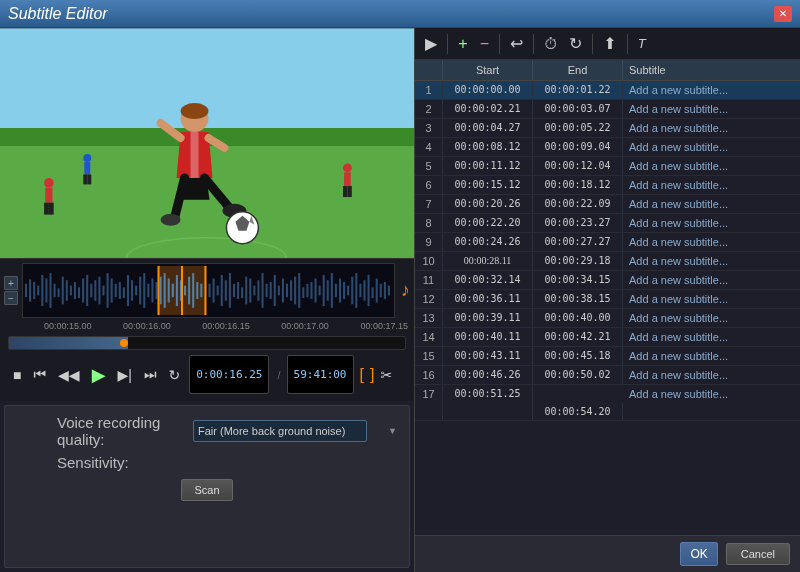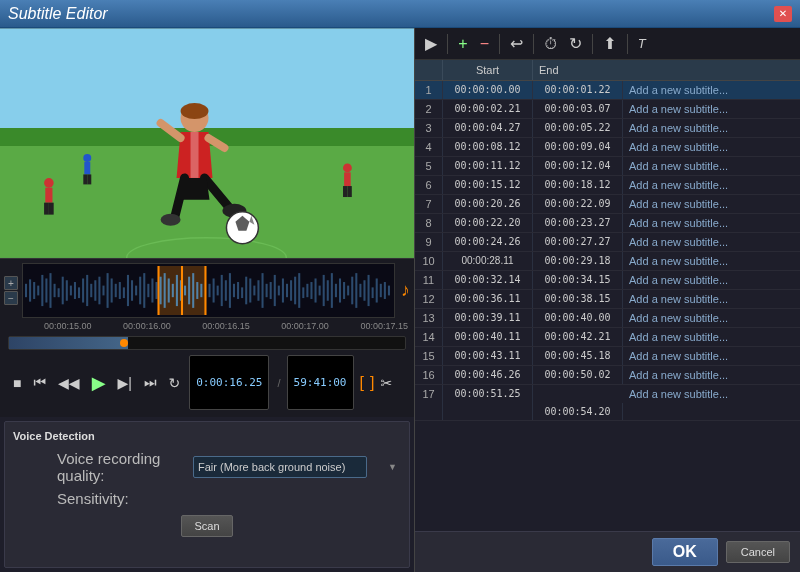--- a/index.html
+++ b/index.html
@@ -182,21 +182,21 @@
       font-size: 14px;
       padding: 1px 3px;
       display: flex;
       align-items: center;
     }
     .time-display {
       background: #000;
       color: #88ccff;
       font-family: monospace;
       font-size: 11px;
-      padding: 20px 6px;
+      padding: 12px 6px;
       border: 1px solid #444;
       border-radius: 2px;
     }
     .bracket-btn {
       color: #ff8800;
       font-size: 16px;
       cursor: pointer;
       background: none;
       border: none;
     }
@@ -365,25 +365,24 @@
       align-items: center;
       gap: 8px;
       padding: 6px 10px;
       background: #2a2a35;
       border-top: 1px solid #3a3a4a;
     }
     .ok-btn {
       background: linear-gradient(to bottom, #4a6a9a, #3a5a8a);
       color: white;
       border: 1px solid #5a7aaa;
-      padding: 4px 20px;
-      font-size: 16px;
+      padding: 4px 9px;
+      font-size: 12px;
       cursor: pointer;
       border-radius: 2px;
-      font-weight: bold;
     }
     .cancel-btn {
       background: linear-gradient(to bottom, #555, #444);
       color: #ddd;
       border: 1px solid #666;
       padding: 4px 14px;
       font-size: 11px;
       cursor: pointer;
       border-radius: 2px;
     }
@@ -611,21 +610,20 @@
         <span class="time-display">0:00:16.25</span>
         <span style="color:#666;font-size:11px;margin-left:2px;">/</span>
         <span class="time-display">59:41:00</span>
         <button class="bracket-btn" title="Mark In"> [ </button>
         <button class="bracket-btn" title="Mark Out"> ] </button>
         <button class="scissors-btn" title="Split">✂</button>
       </div>
     </div>
 
     <div class="voice-detection">
-      <div class="voice-detection-title">Voice Detection</div>
       <div class="vd-row">
         <span class="vd-label">Voice recording quality:</span>
         <div class="vd-select-wrapper">
           <select class="vd-select">
             <option>Low</option>
             <option selected="">Fair (More back ground noise)</option>
             <option>Good</option>
             <option>High</option>
           </select>
         </div>
@@ -653,20 +651,21 @@
       <button class="toolbar-btn" title="Export">⬆</button>
       <div class="toolbar-sep"></div>
       <button class="toolbar-btn" title="Text Style" style="font-size:13px;font-style:italic;">T</button>
     </div>
 
     <div class="subtitle-table">
       <div class="table-header">
         <div class="th"></div>
         <div class="th">Start</div>
         <div class="th">End</div>
+        <div class="th">Subtitle</div>
       </div>
       <div class="table-body" id="table-body">
       <div class="table-row selected">
       <div class="td num">1</div>
       <div class="td" style="font-family:monospace;font-size:10px;">00:00:00.00</div>
       <div class="td" style="font-family:monospace;font-size:10px;">00:00:01.22</div>
       <div class="td">Add a new subtitle...</div>
     </div>
           <div class="table-row">
       <div class="td num">2</div>
@@ -711,21 +710,21 @@
       <div class="td">Add a new subtitle...</div>
     </div>
           <div class="table-row">
       <div class="td num">9</div>
       <div class="td" style="font-family:monospace;font-size:10px;">00:00:24.26</div>
       <div class="td" style="font-family:monospace;font-size:10px;">00:00:27.27</div>
       <div class="td">Add a new subtitle...</div>
     </div>
           <div class="table-row">
       <div class="td num">10</div>
-      <div class="td" style="font-family:Liberation Sans, sans-serif;font-size:10px;">00:00:28.11</div>
+      <div class="td" style="font-family:Liberation Serif, serif;font-size:10px;">00:00:28.11</div>
       <div class="td" style="font-family:monospace;font-size:10px;">00:00:29.18</div>
       <div class="td">Add a new subtitle...</div>
     </div>
           <div class="table-row">
       <div class="td num">11</div>
       <div class="td" style="font-family:monospace;font-size:10px;">00:00:32.14</div>
       <div class="td" style="font-family:monospace;font-size:10px;">00:00:34.15</div>
       <div class="td">Add a new subtitle...</div>
     </div>
           <div class="table-row">

